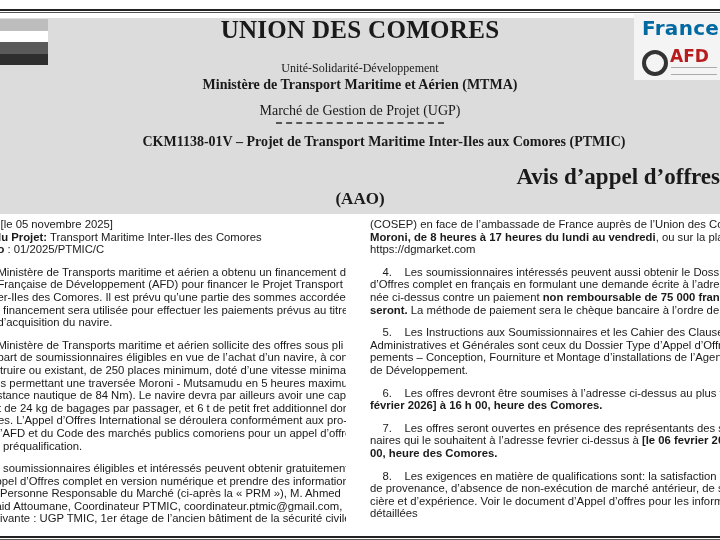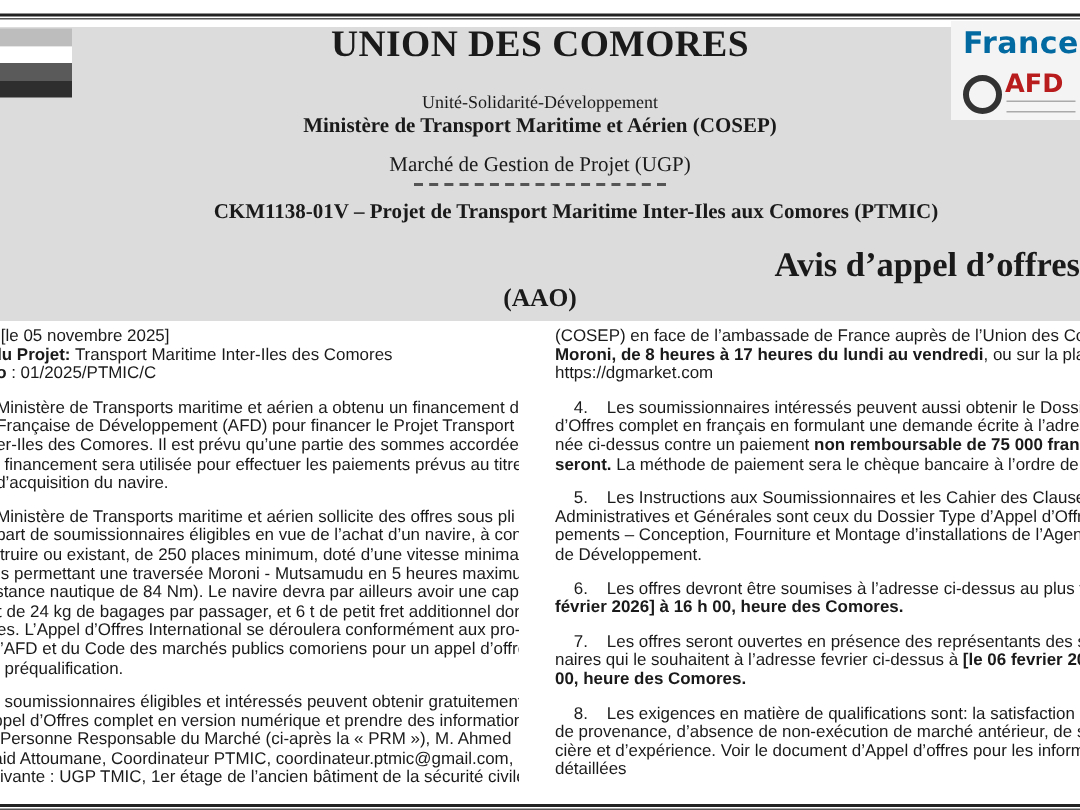--- a/index.html
+++ b/index.html
@@ -92,21 +92,21 @@
 
 <div class="logo-box">
   <span class="logo-france">France</span>
   <span class="logo-ring"></span>
   <span class="logo-afd">AFD</span>
   <span class="logo-sub"></span>
 </div>
 
 <div class="center serif h-union">UNION DES COMORES</div>
 <div class="center serif h-motto">Unité-Solidarité-Développement</div>
-<div class="center serif h-ministry">Ministère de Transport Maritime et Aérien (COSEP)</div>
+<div class="center serif h-ministry">Ministère de Transport Maritime et Aérien (MTMA)</div>
 <div class="center serif h-ugp">Marché de Gestion de Projet (UGP)</div>
 <div class="dash-rule"></div>
 <div class="center serif h-project">CKM1138-01V – Projet de Transport Maritime Inter-Iles aux Comores (PTMIC)</div>
 <div class="center serif h-title">Avis d’appel d’offres</div>
 <div class="center serif h-acronym">(AAO)</div>
 
 <div class="col col-left">
   <span class="line">&nbsp;&nbsp;&nbsp;&nbsp;<span>[le 05 novembre 2025]</span></span>
   <span class="line">&nbsp;&nbsp;<span class="b">du Projet:</span><span> Transport Maritime Inter-Iles des Comores</span></span>
   <span class="line">&nbsp;&nbsp;<span class="b">lo</span><span> : 01/2025/PTMIC/C</span></span>

